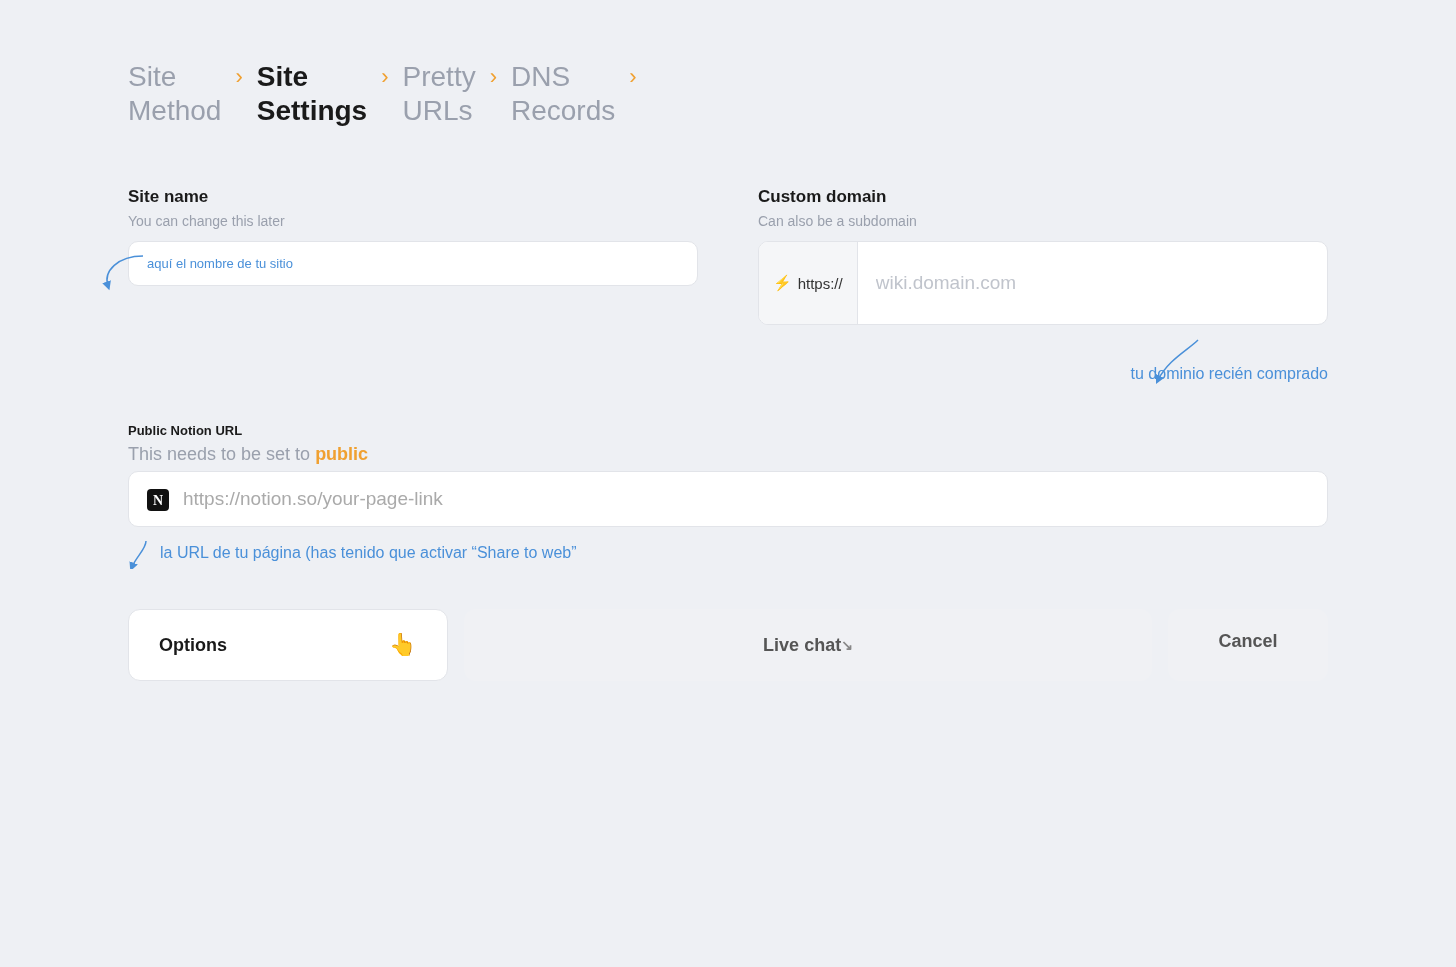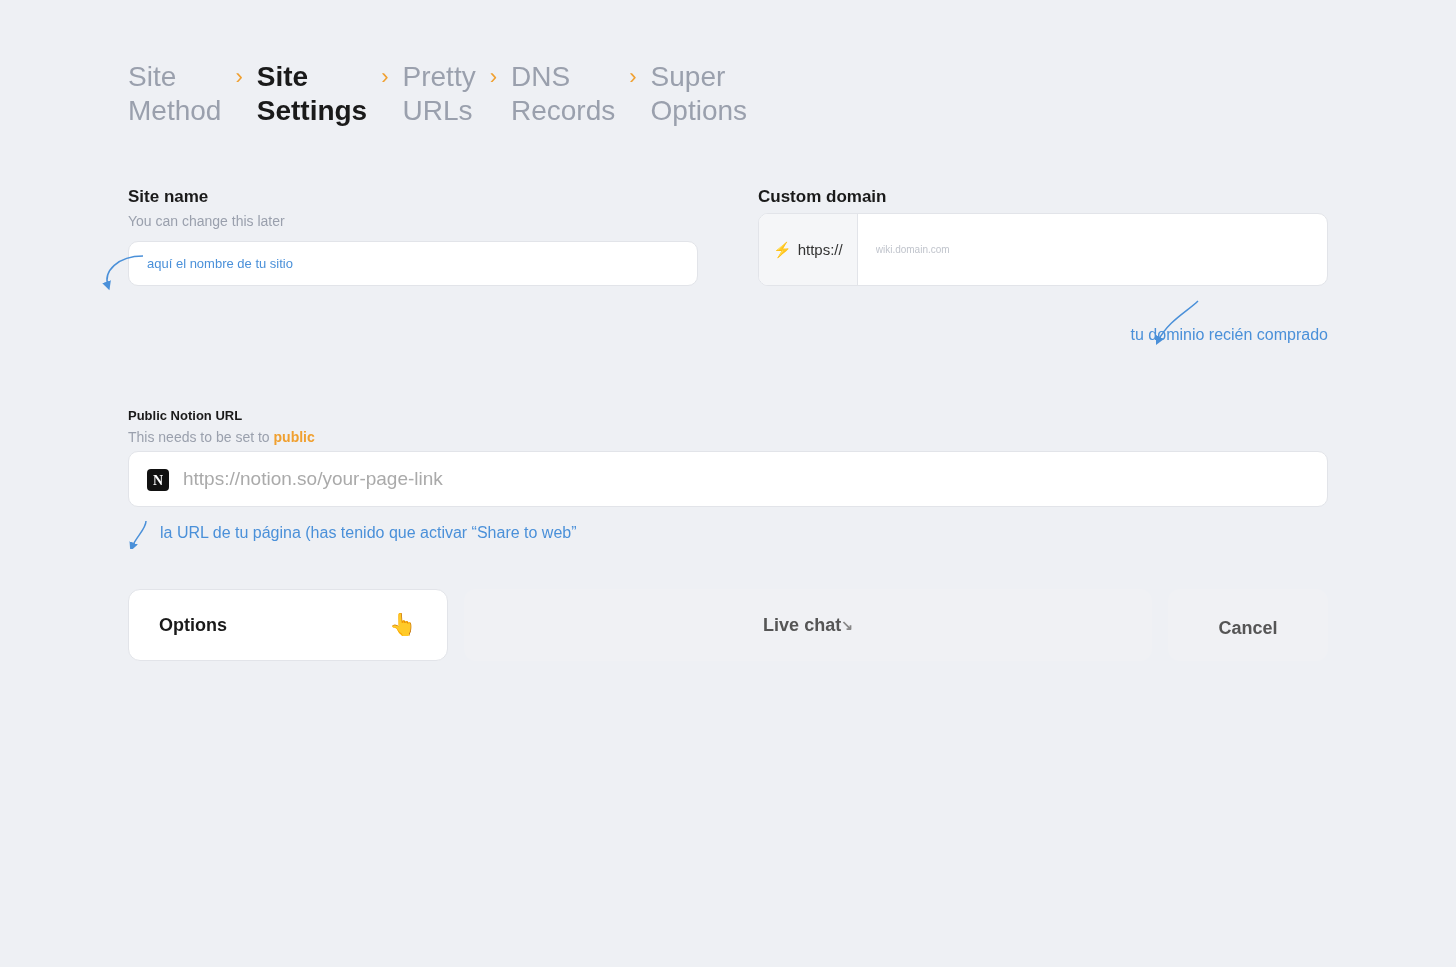--- a/index.html
+++ b/index.html
@@ -51,21 +51,21 @@
       color: #f0a030;
       margin: 0 14px;
       margin-top: 4px;
       font-weight: 300;
     }
 
     
     .form-grid {
       display: grid;
       grid-template-columns: 1fr 1fr;
-      gap: 64px 60px;
+      gap: 40px 60px;
       margin-bottom: 40px;
     }
 
     .field-group {
       display: flex;
       flex-direction: column;
       gap: 6px;
     }
 
     .field-label {
@@ -116,21 +116,21 @@
       color: #333;
       white-space: nowrap;
       font-weight: 500;
     }
 
     .domain-input {
       flex: 1;
       padding: 30px 18px;
       border: none;
       background: transparent;
-      font-size: 10px;
+      font-size: 19px;
       color: #737373;
       outline: none;
     }
 
     .domain-input::placeholder {
       color: #c0c4cc;
     }
 
     
     .notion-url-section {
@@ -212,21 +212,21 @@
       min-width: 160px;
       padding: 22px 30px;
       background: #f0f1f4;
       border: none;
       border-radius: 12px;
       font-size: 18px;
       font-weight: 600;
       color: #555;
       cursor: pointer;
       display: flex;
-      align-items: flex-end;
+      align-items: flex-start;
       justify-content: center;
     }
 
     
     .field-annotation-wrapper {
       position: relative;
     }
 
     
     .public-link {
@@ -234,21 +234,21 @@
       font-weight: 600;
     }
 
     .notion-section-title {
       font-size: 13px;
       font-weight: 600;
       color: #1a1a1a;
     }
 
     .notion-section-hint {
-      font-size: 14px;
+      font-size: 18px;
       color: #9aa0ad;
     }
 
     .live-chat-arrow {
       font-size: 14px;
       color: #888;
     }
   </style>
 <style>
       [data-name="site-name-input"]::placeholder { color: #4a90d9; }
@@ -268,23 +268,20 @@
     </div>
     <span class="step-arrow" data-name="step-arrow-2">›</span>
     <div class="step" data-name="step-pretty-urls">
       <div class="step-label" data-name="step-pretty-urls-label">Pretty<br>URLs</div>
     </div>
     <span class="step-arrow" data-name="step-arrow-3">›</span>
     <div class="step" data-name="step-dns-records">
       <div class="step-label" data-name="step-dns-records-label">DNS<br>Records</div>
     </div>
     <span class="step-arrow" data-name="step-arrow-4">›</span>
-    <div class="step" data-name="step-super-options">
-      <div class="step-label" data-name="step-super-options-label">Super<br>Options</div>
-    </div>
   </div>
 
   <div class="form-grid" data-name="form-grid">
 
     <div class="field-group" data-name="site-name-field">
       <div class="field-label" data-name="site-name-label">Site name</div>
       <div class="field-hint" data-name="site-name-hint">You can change this later</div>
       <div class="field-annotation-wrapper" data-name="site-name-input-wrapper">
         <div style="position:relative;">
           
@@ -297,20 +294,21 @@
             </defs>
           </svg>
           <input class="text-input" type="text" data-name="site-name-input" style="color: rgb(74, 144, 217);" placeholder="aquí el nombre de tu sitio">
         </div>
 
       </div>
     </div>
 
     <div class="field-group" data-name="custom-domain-field">
       <div class="field-label" data-name="custom-domain-label">Custom domain</div>
+      <div class="field-hint" data-name="custom-domain-hint">Can also be a subdomain</div>
       <div style="position:relative;" data-name="custom-domain-wrapper">
         <div class="domain-input-group" data-name="domain-input-group">
           <div class="domain-prefix" data-name="domain-prefix">
             <span data-name="lightning-icon">⚡</span>
             <span data-name="https-prefix-text">https://</span>
           </div>
           <input class="domain-input" type="text" data-name="domain-input" placeholder="wiki.domain.com" style="">
         </div>
 
         <div style="position:relative; margin-top: 8px;" data-name="domain-annotation-container">

